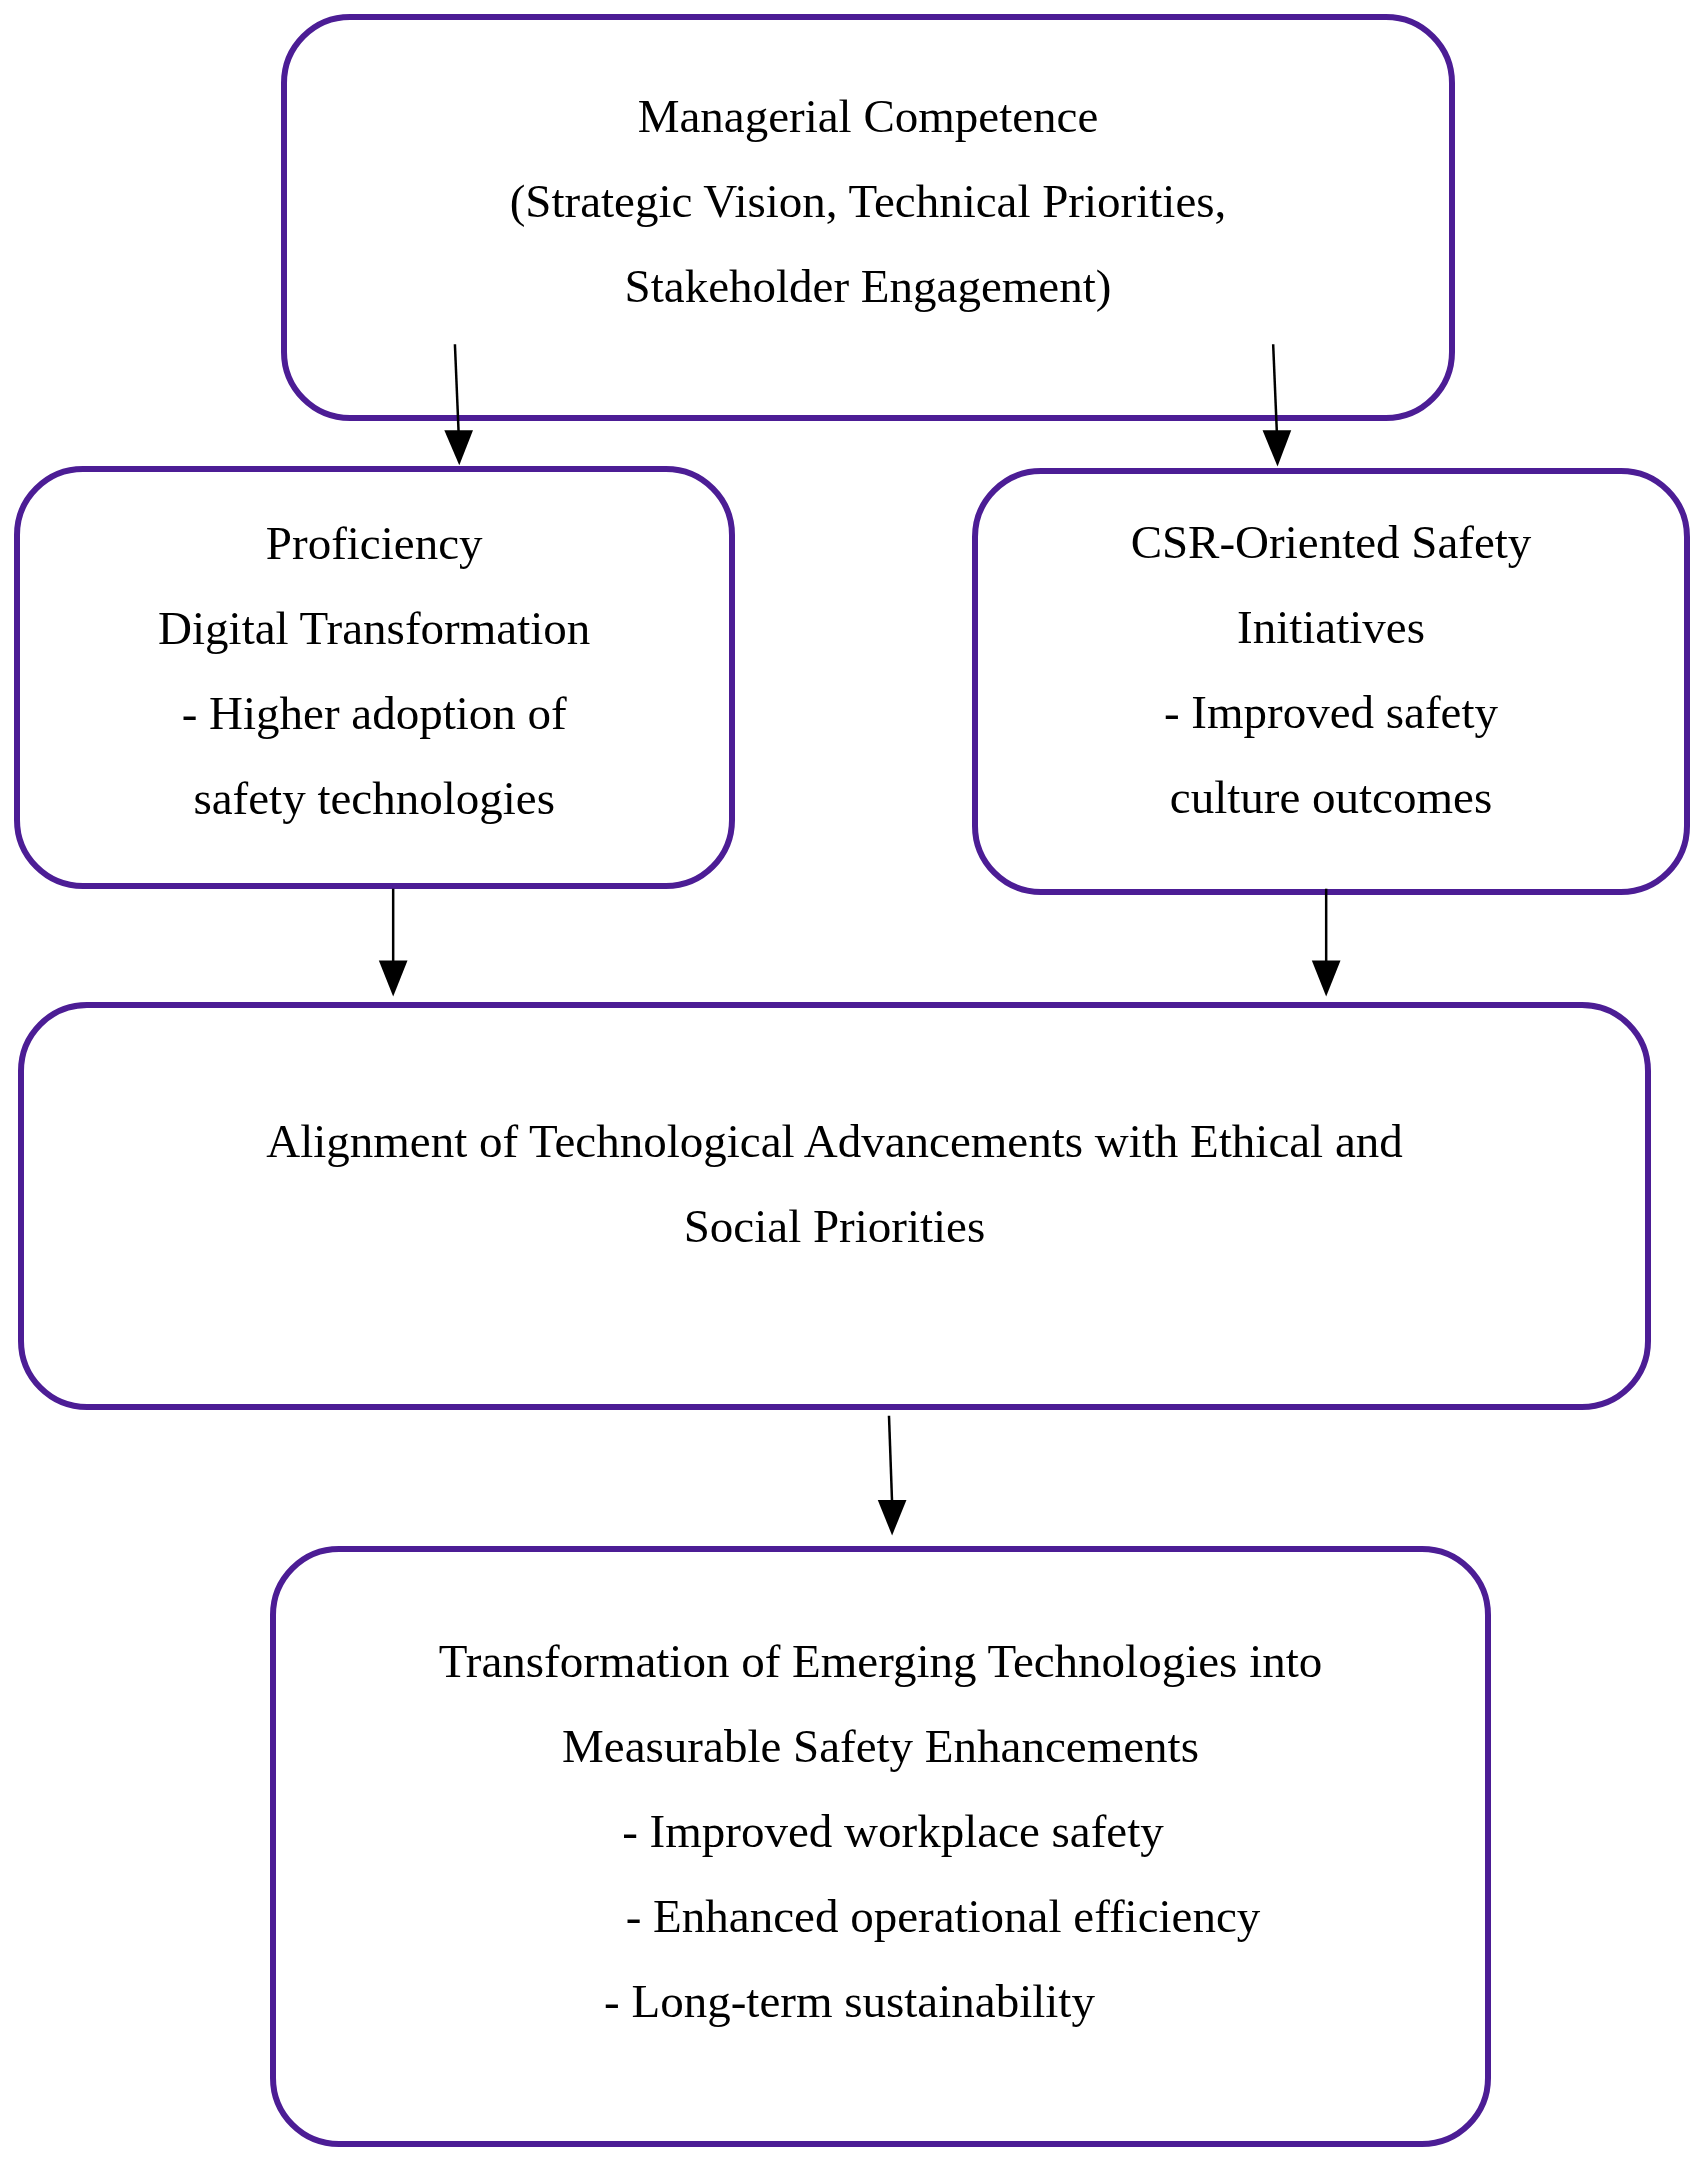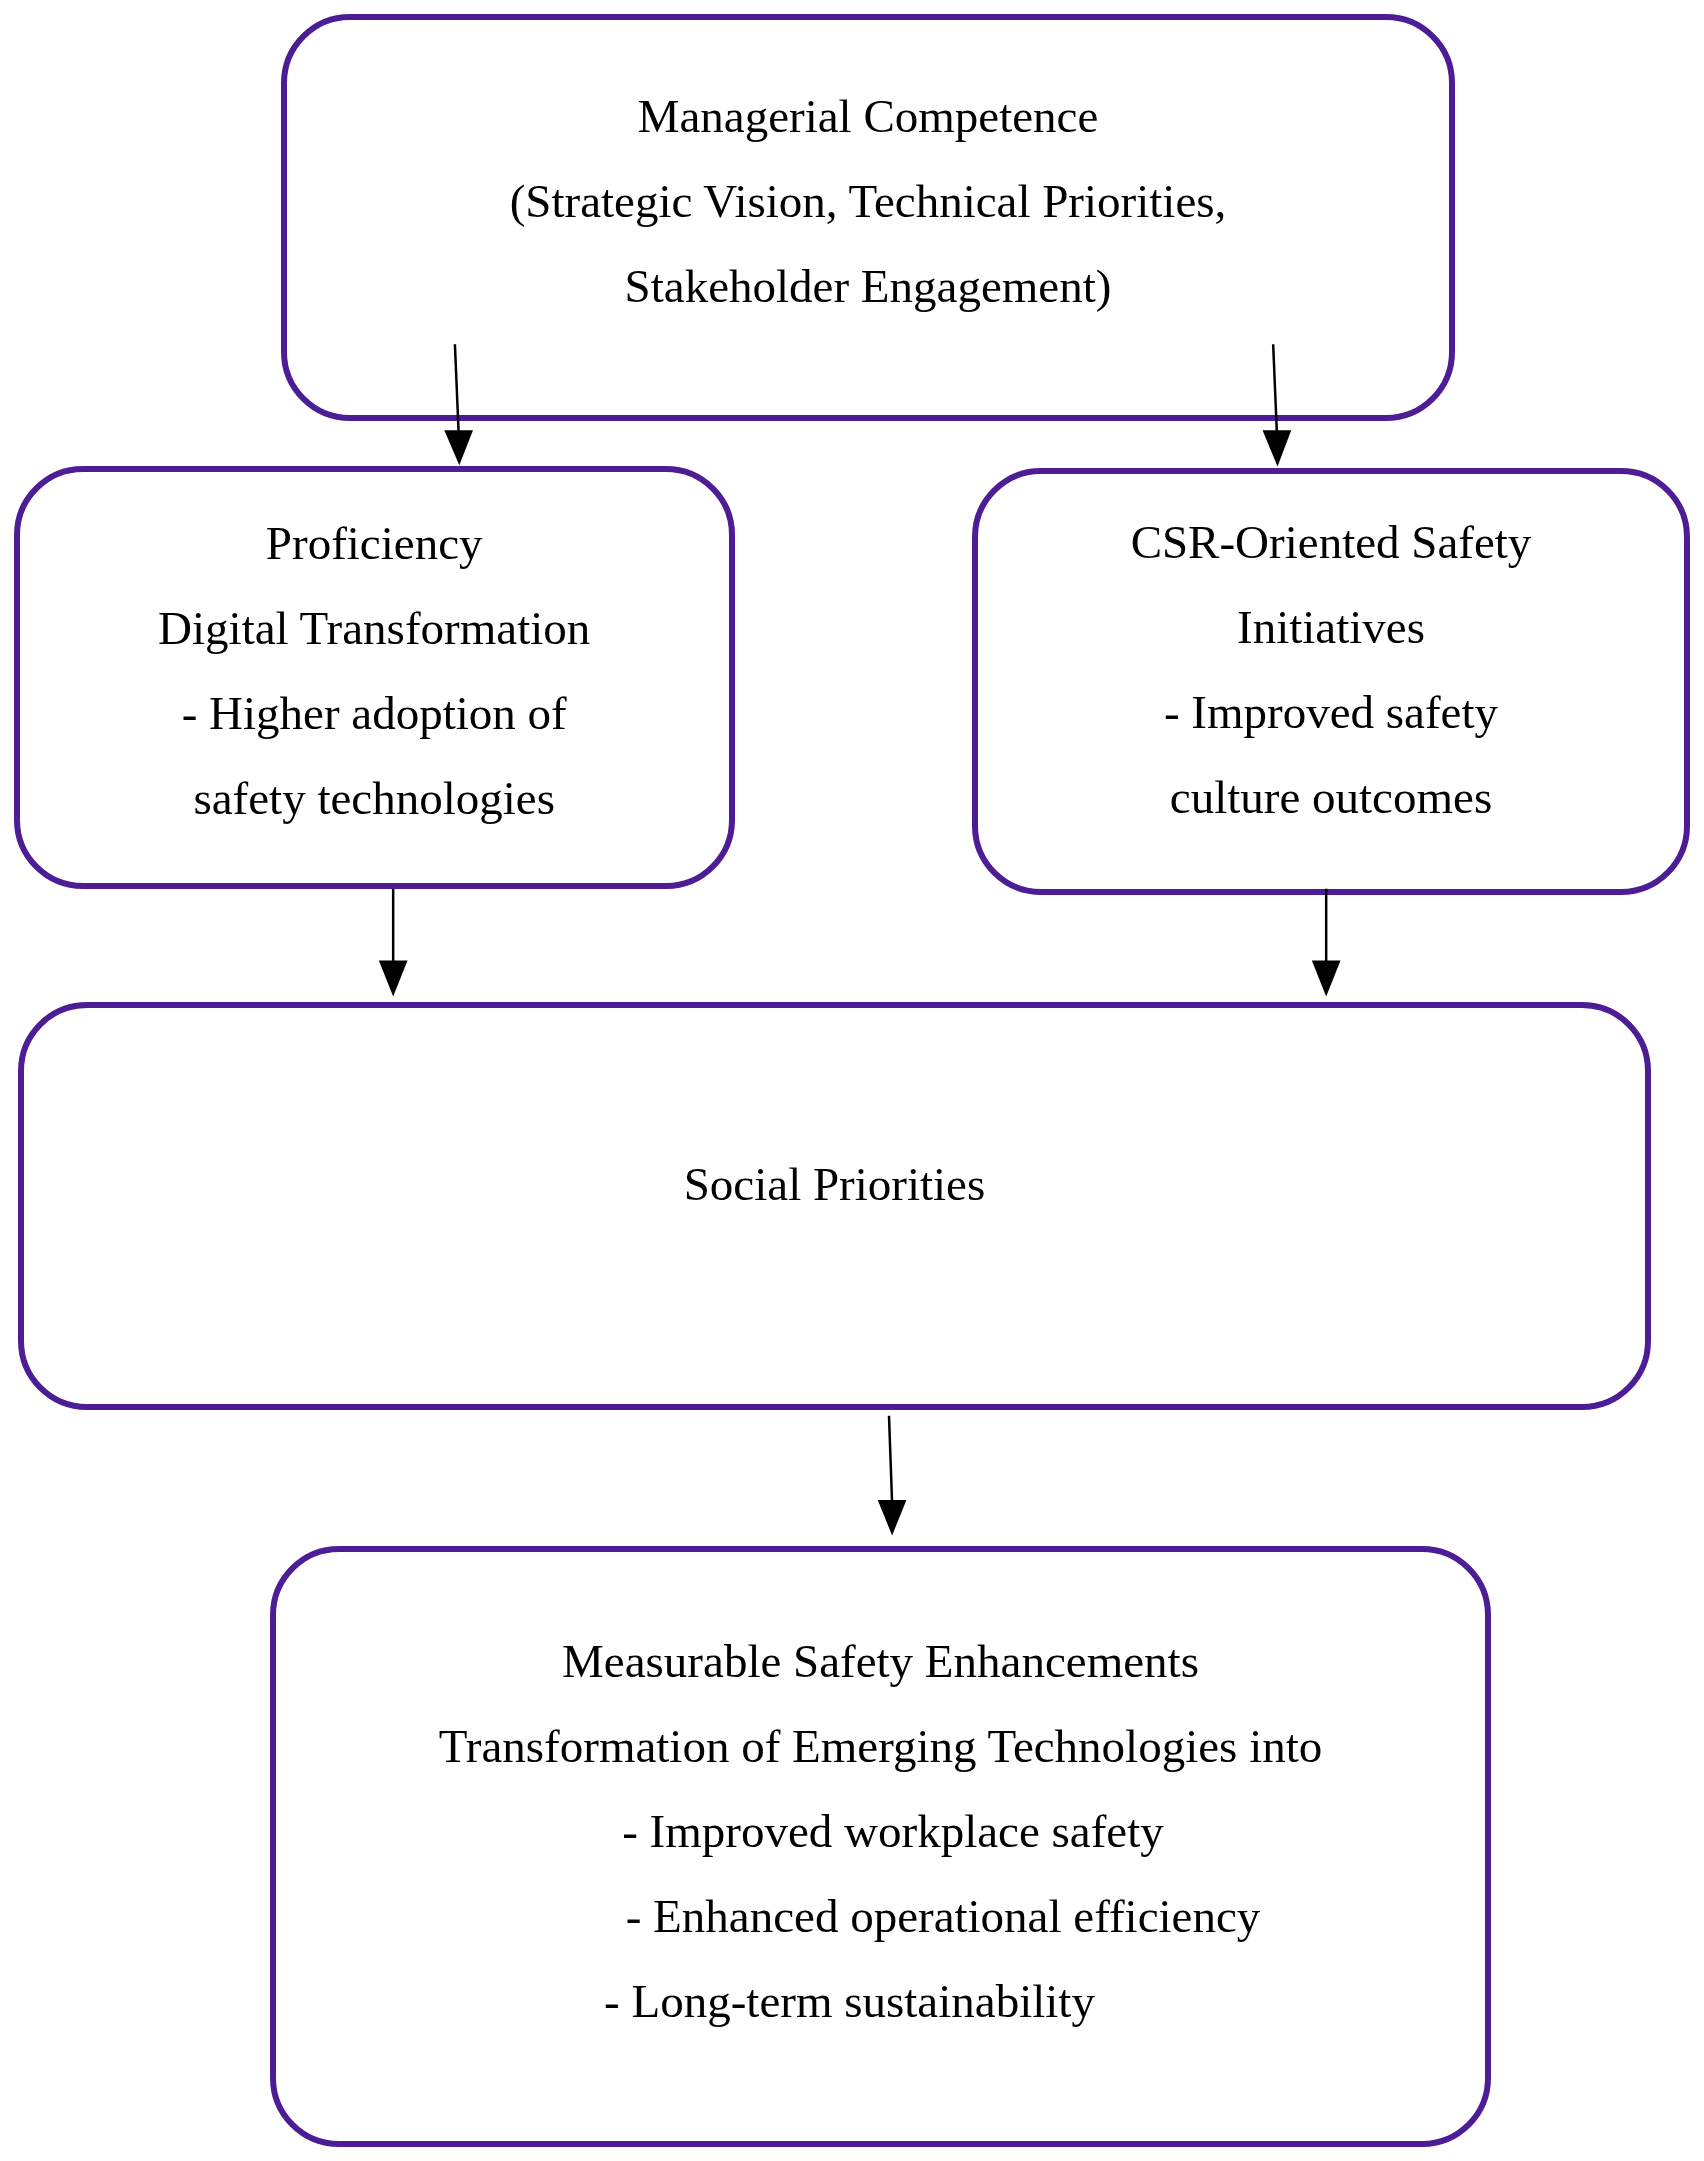--- a/index.html
+++ b/index.html
@@ -28,26 +28,27 @@
 </div>
 
 <div class="box" style="left:972px; top:468px; width:718px; height:427px; padding-bottom:23px;">
   <span class="line">CSR-Oriented Safety</span>
   <span class="line">Initiatives</span>
   <span class="line">- Improved safety</span>
   <span class="line">culture outcomes</span>
 </div>
 
 <div class="box" style="left:18px; top:1002px; width:1633px; height:408px; padding-bottom:44px;">
+  <span class="line">Alignment of Technological Advancements with Ethical and</span>
   <span class="line">Social Priorities</span>
 </div>
 
 <div class="box" style="left:270px; top:1546px; width:1221px; height:601px; padding-bottom:31px;">
+  <span class="line">Transformation of Emerging Technologies into</span>
   <span class="line">Measurable Safety Enhancements</span>
-  <span class="line">Transformation of Emerging Technologies into</span>
   <span class="line" style="margin-left:25px;">- Improved workplace safety</span>
   <span class="line" style="margin-left:125px;">- Enhanced operational efficiency</span>
   <span class="line" style="margin-left:-62px;">- Long-term sustainability</span>
 </div>
 
 <svg class="arrows" viewBox="0 0 2733 3465">
   <defs>
     <marker id="ah" markerWidth="10" markerHeight="12" refX="5" refY="12" orient="auto-start-reverse" markerUnits="userSpaceOnUse" viewBox="0 0 10 12" style="overflow:visible">
     </marker>
   </defs>

